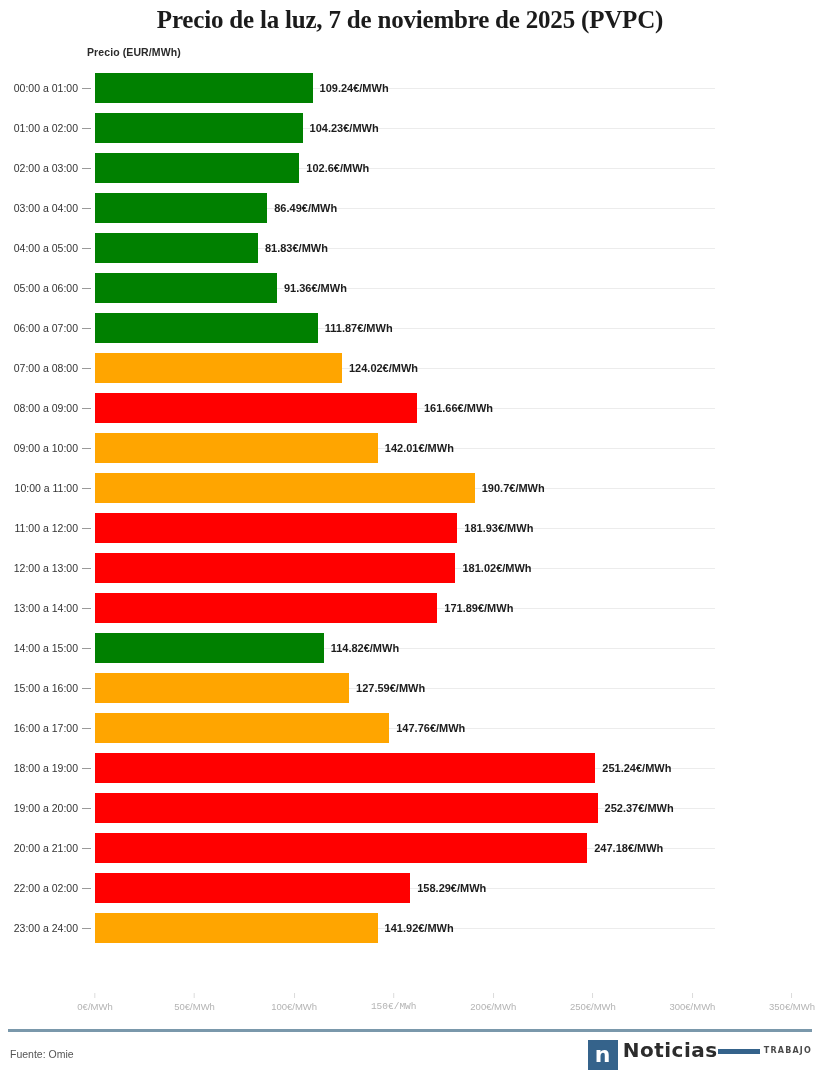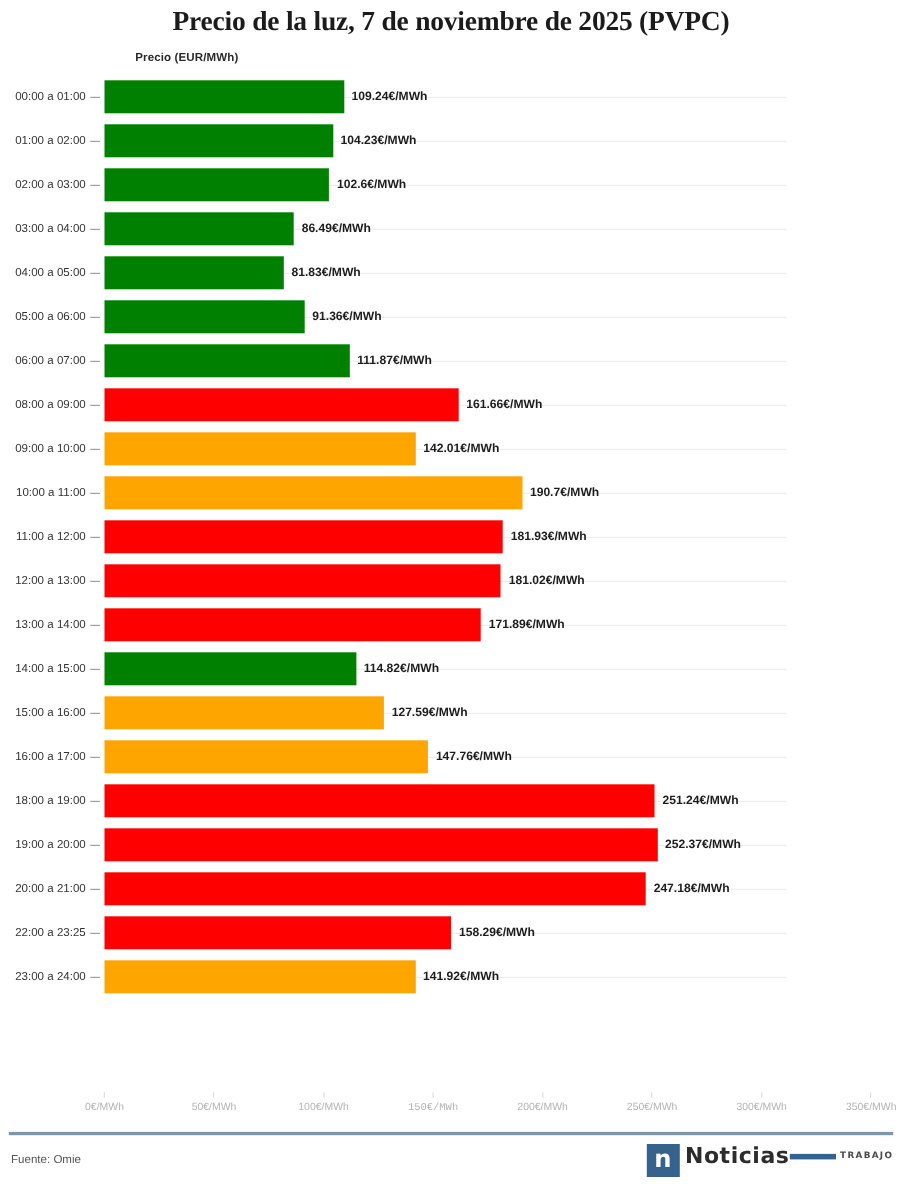--- a/index.html
+++ b/index.html
@@ -32,21 +32,20 @@
     white-space:nowrap;
   }
   
   .axis-title{
     position:absolute;
     left:87px;top:46px;
     font-size:10.5px;
     font-weight:bold;
     color:#2b2b2b;
     letter-spacing:0.1px;
-    margin-left:36px;
   }
   
   .plot{
     position:absolute;
     left:0;top:68px;
     width:820px;
     height:925px;
   }
   .row{
     position:relative;
@@ -245,20 +244,27 @@
       </div>
       <div class="row">
         <div class="gridline"></div>
         <div class="cat-label">06:00 a 07:00</div>
         <div class="tick-dash"></div>
         <div class="bar" style="width: 222.781px; background: rgb(0, 128, 0);"></div>
         <div class="bar-value" style="left: 324.781px;">111.87€/MWh</div>
       </div>
       <div class="row">
         <div class="gridline"></div>
+        <div class="cat-label">07:00 a 08:00</div>
+        <div class="tick-dash"></div>
+        <div class="bar" style="width: 246.977px; background: rgb(255, 165, 0);"></div>
+        <div class="bar-value" style="left: 348.977px;">124.02€/MWh</div>
+      </div>
+      <div class="row">
+        <div class="gridline"></div>
         <div class="cat-label">08:00 a 09:00</div>
         <div class="tick-dash"></div>
         <div class="bar" style="width: 321.934px; background: rgb(255, 0, 0);"></div>
         <div class="bar-value" style="left: 423.934px;">161.66€/MWh</div>
       </div>
       <div class="row">
         <div class="gridline"></div>
         <div class="cat-label">09:00 a 10:00</div>
         <div class="tick-dash"></div>
         <div class="bar" style="width: 282.803px; background: rgb(255, 165, 0);"></div>
@@ -329,21 +335,21 @@
       </div>
       <div class="row">
         <div class="gridline"></div>
         <div class="cat-label">20:00 a 21:00</div>
         <div class="tick-dash"></div>
         <div class="bar" style="width: 492.241px; background: rgb(255, 0, 0);"></div>
         <div class="bar-value" style="left: 594.241px;">247.18€/MWh</div>
       </div>
       <div class="row">
         <div class="gridline"></div>
-        <div class="cat-label">22:00 a 23:25</div>
+        <div class="cat-label">22:00 a 02:00</div>
         <div class="tick-dash"></div>
         <div class="bar" style="width: 315.223px; background: rgb(255, 0, 0);"></div>
         <div class="bar-value" style="left: 417.223px;">158.29€/MWh</div>
       </div>
       <div class="row">
         <div class="gridline"></div>
         <div class="cat-label">23:00 a 24:00</div>
         <div class="tick-dash"></div>
         <div class="bar" style="width: 282.624px; background: rgb(255, 165, 0);"></div>
         <div class="bar-value" style="left: 384.624px;">141.92€/MWh</div>

